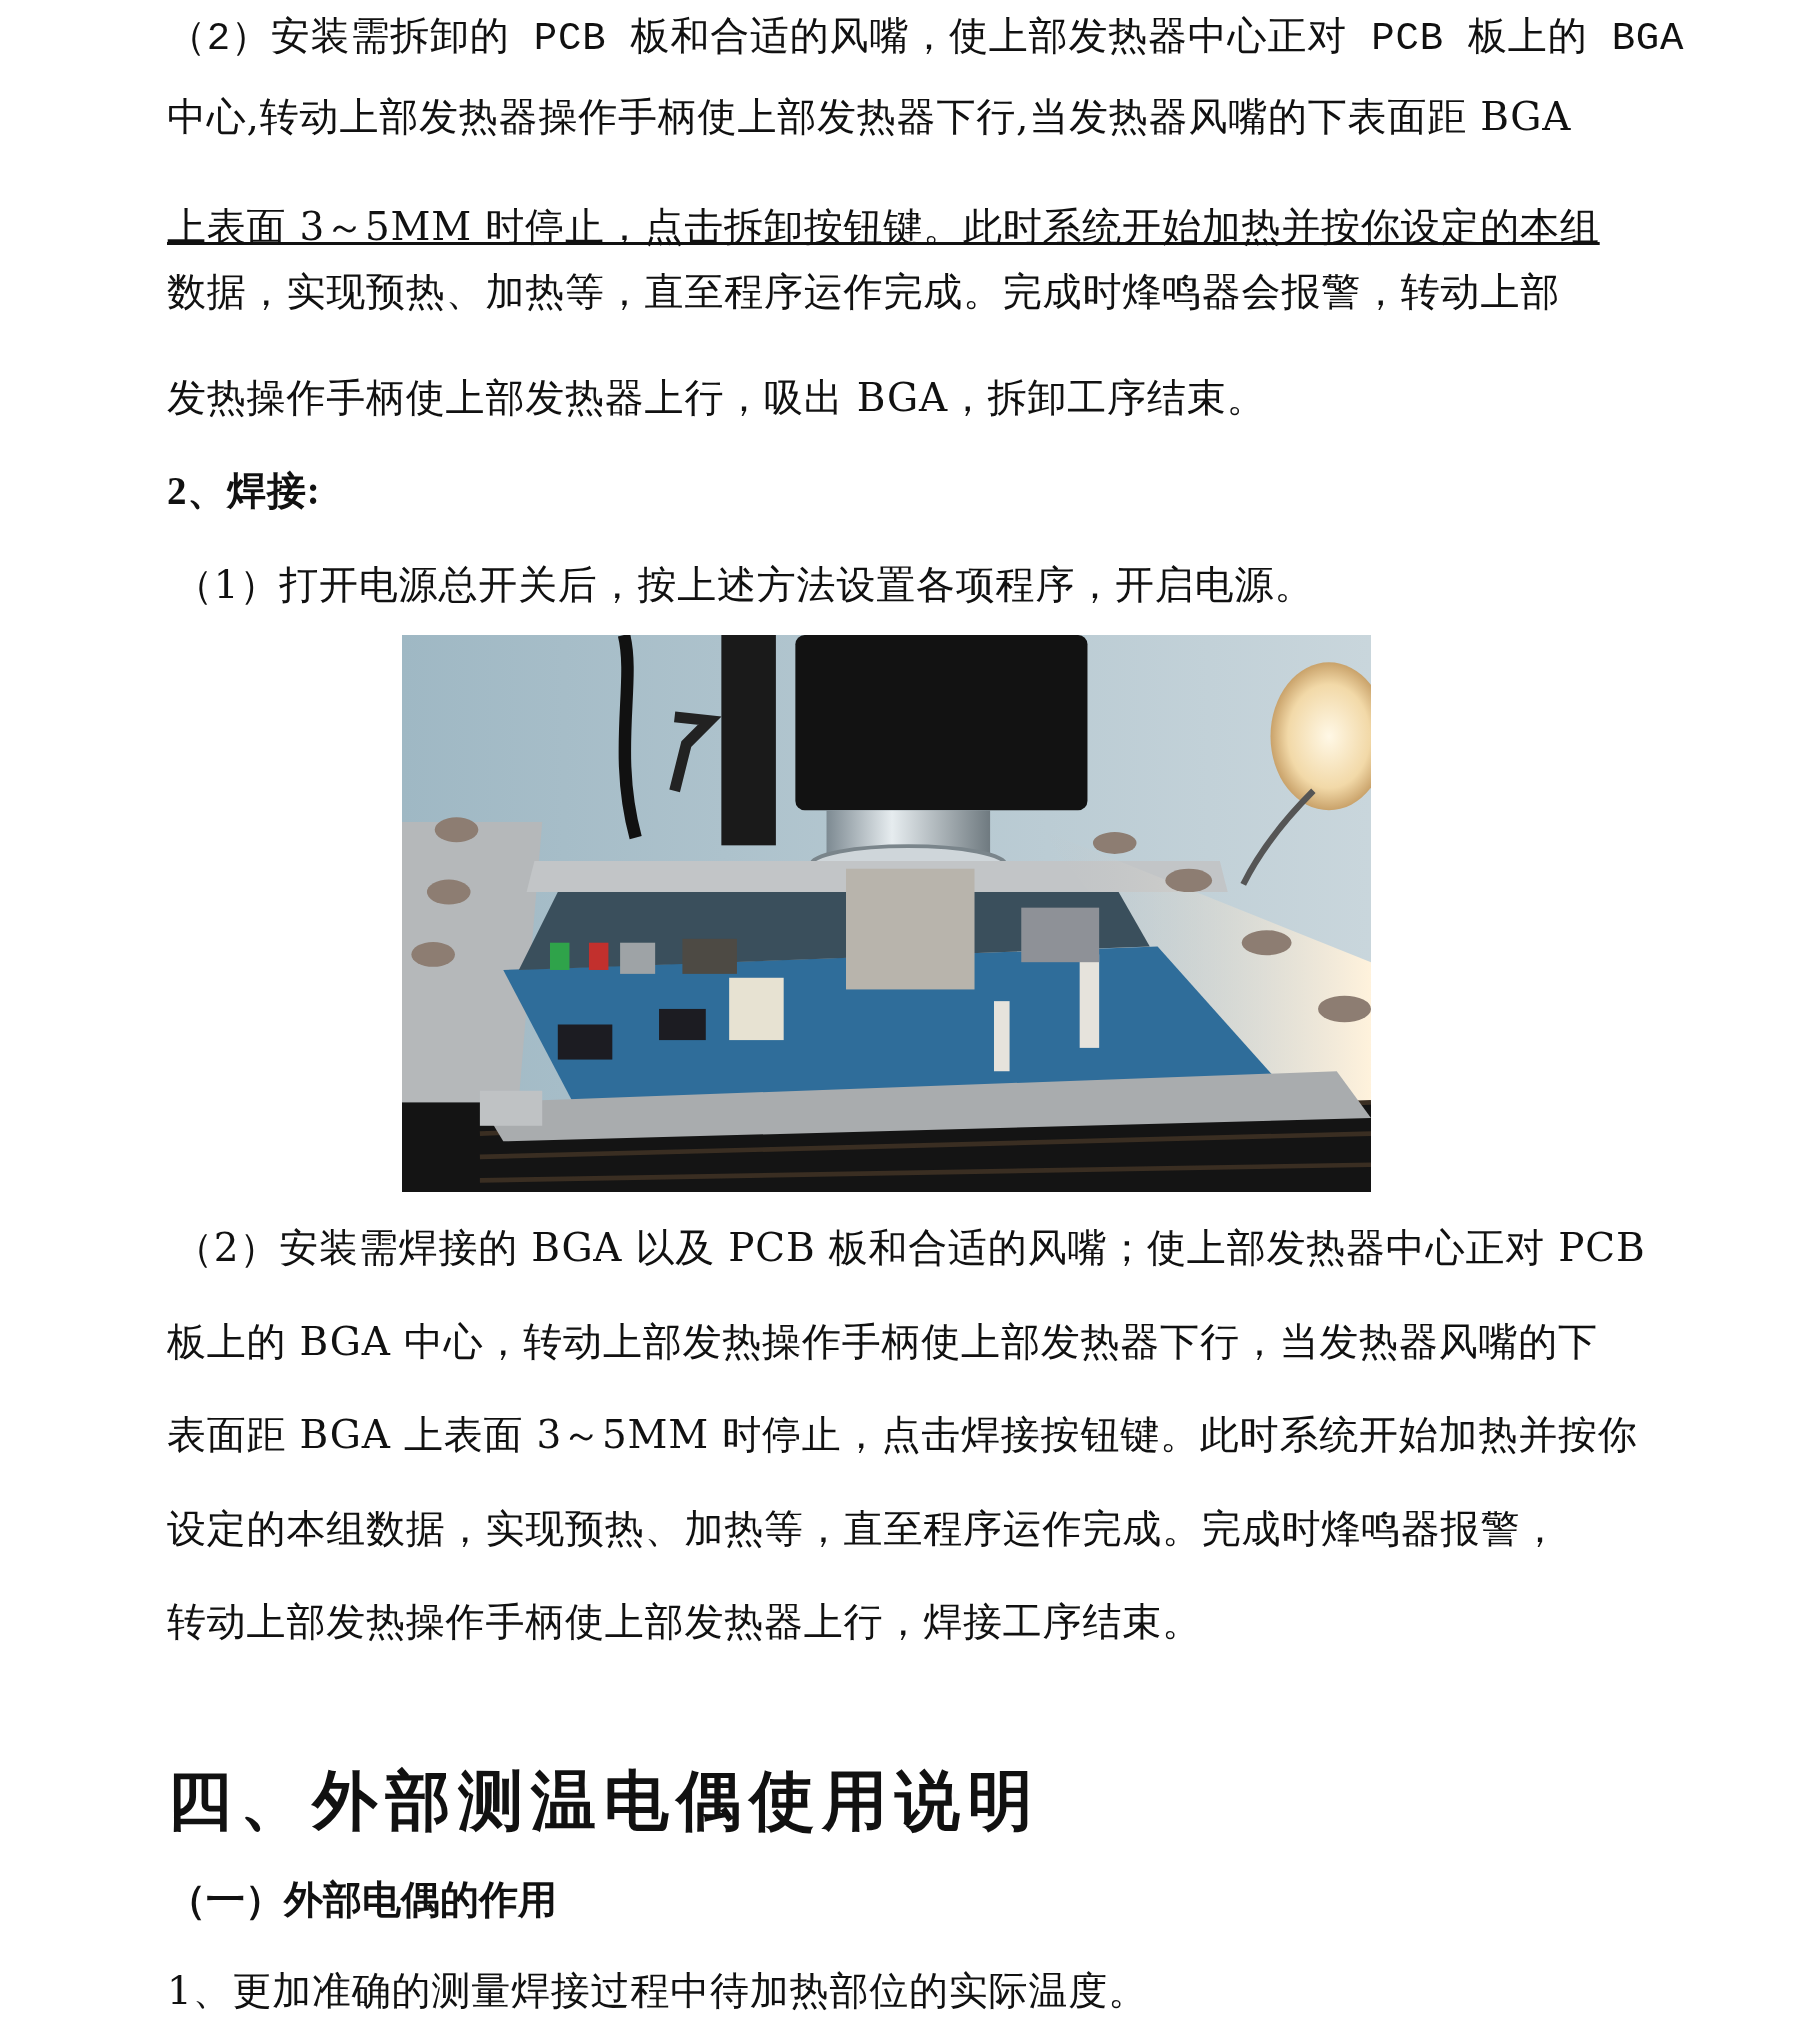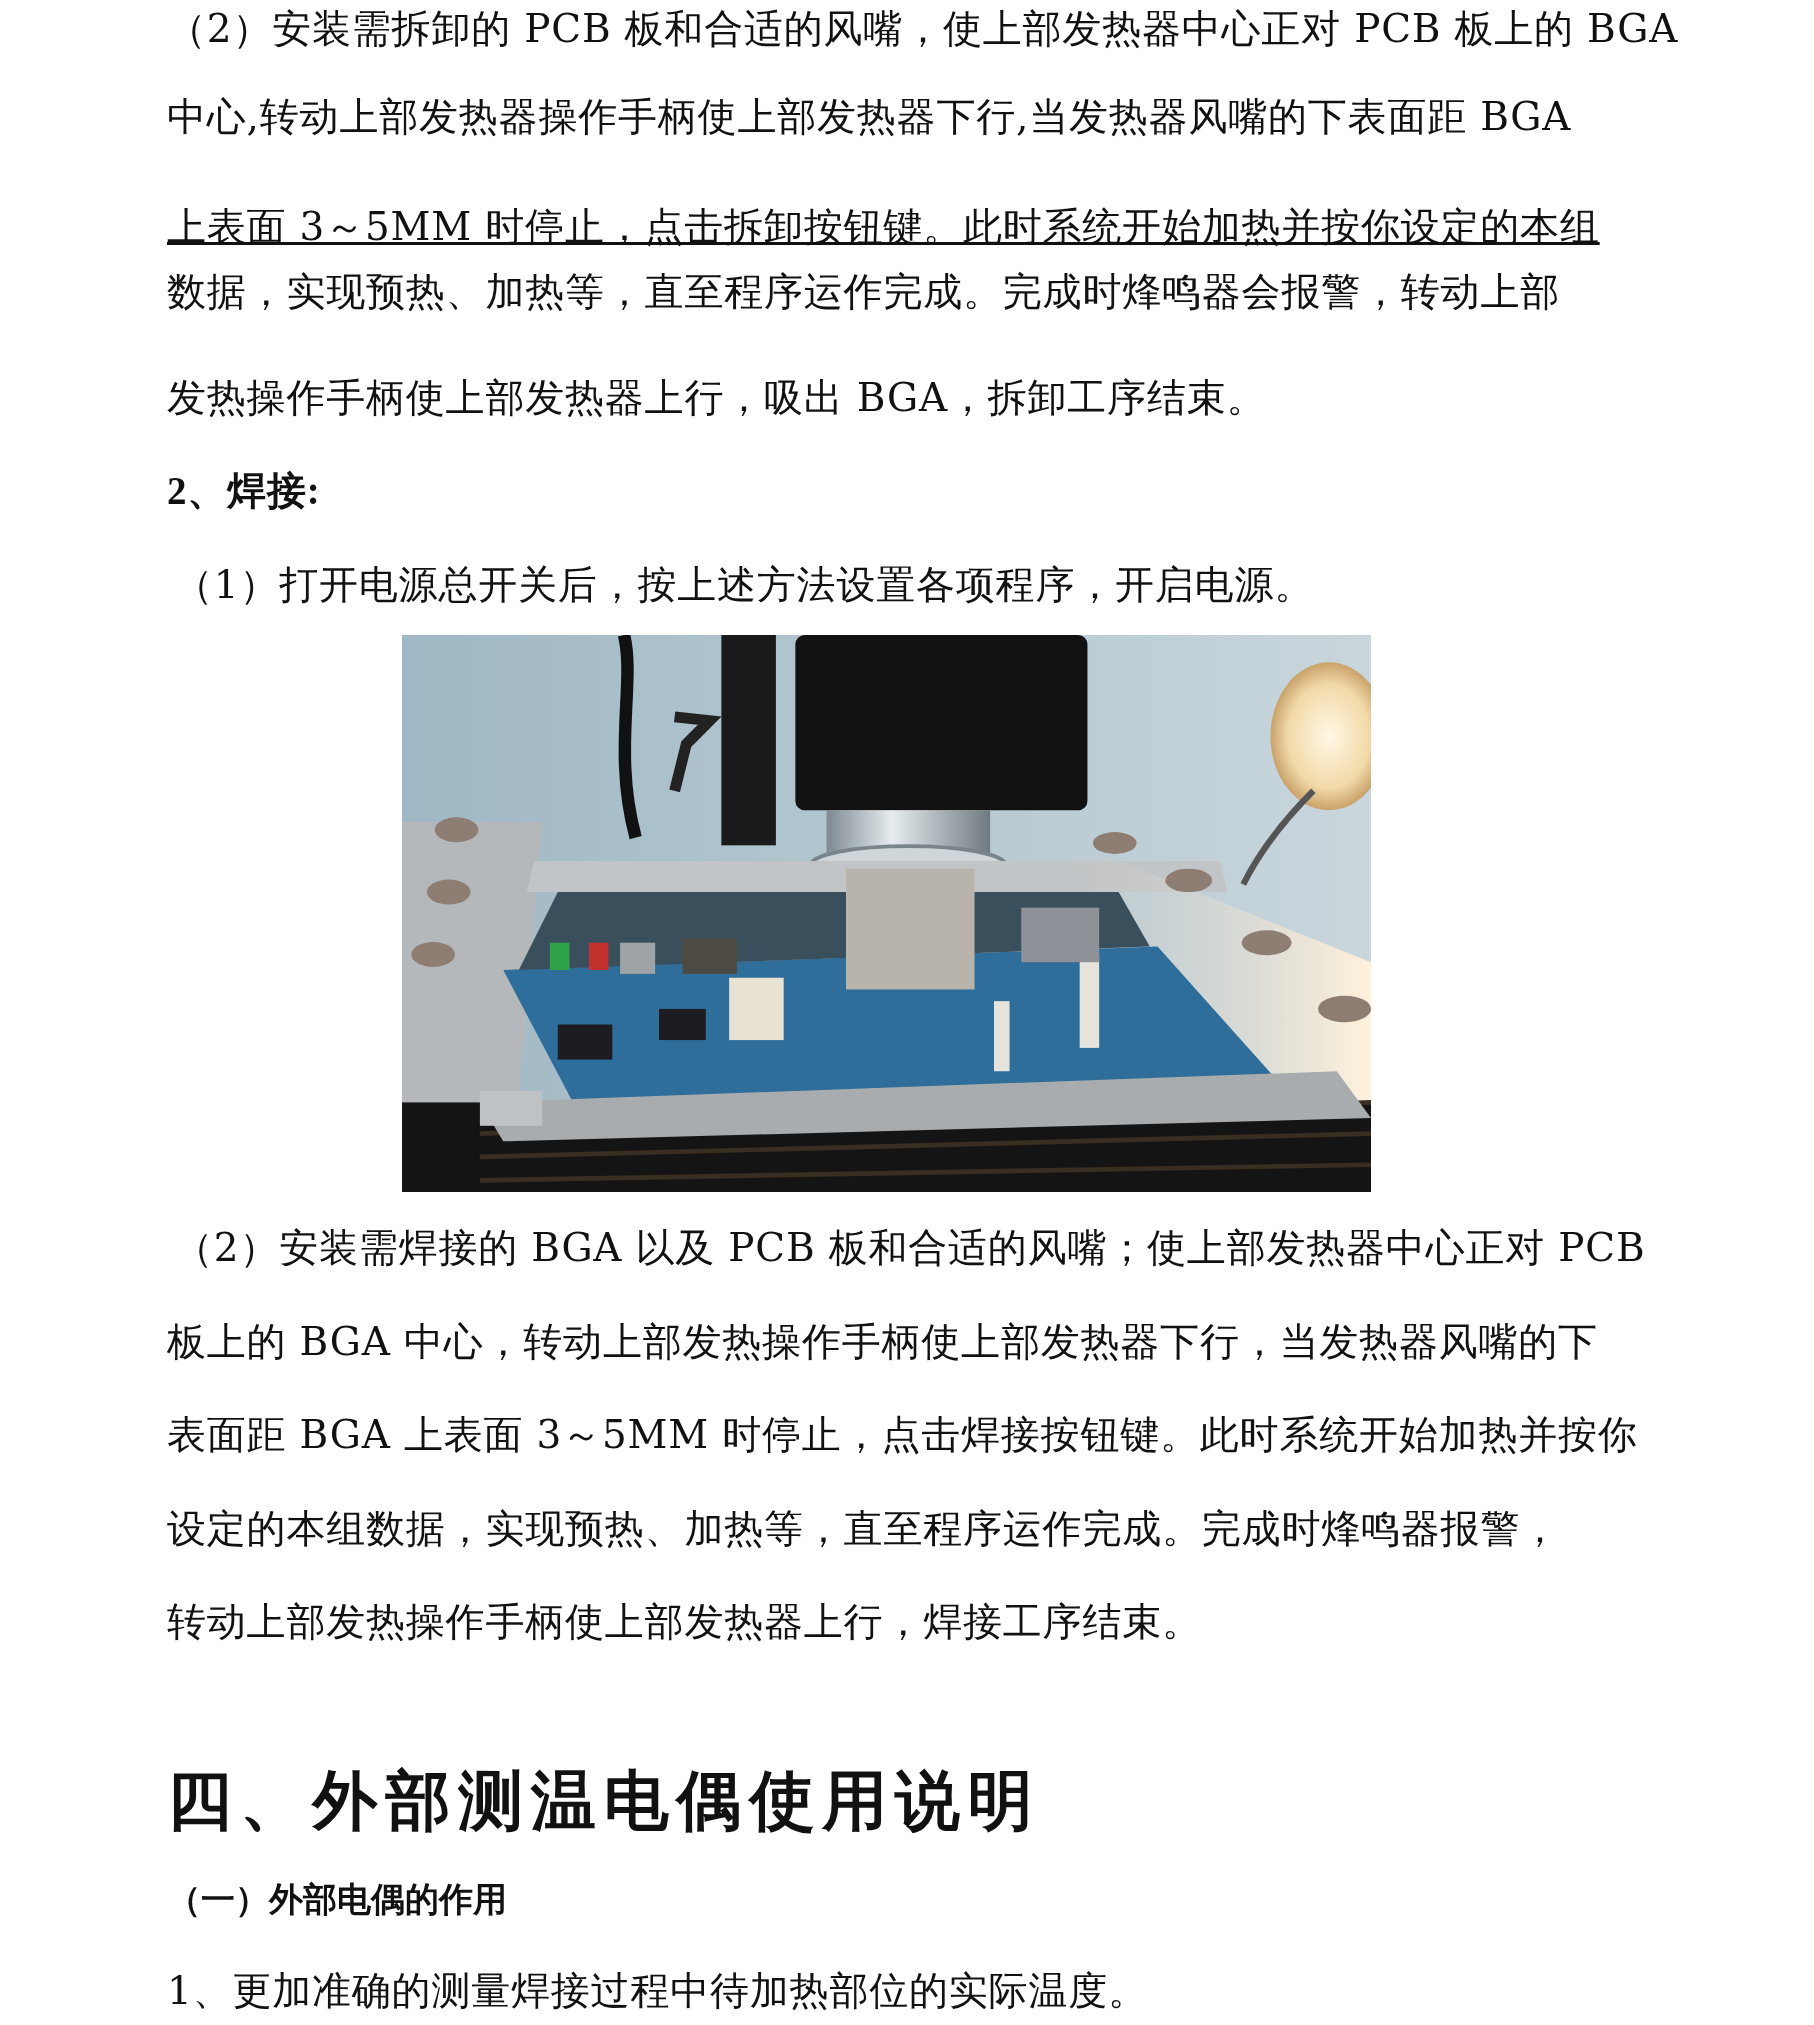--- a/index.html
+++ b/index.html
@@ -15,32 +15,32 @@
   .indent { left: 174px; }
   .bold { font-weight: bold; font-family: Liberation Serif, serif; }
   .h1 {
     position: absolute; left: 167px; top: 1762px; white-space: nowrap;
     font-family: "DejaVu Sans", "Liberation Sans", sans-serif;
     font-weight: bold; font-size: 65px; line-height: 78px; letter-spacing: 7.8px;
   }
   .h2 {
     position: absolute; left: 167px; top: 1876px; white-space: nowrap;
     font-family: "DejaVu Sans", "Liberation Sans", sans-serif;
-    font-weight: bold; font-size: 34px; line-height: 47px;
+    font-weight: bold; font-size: 39px; line-height: 47px;
   }
   .photo {
     position: absolute; left: 402px; top: 635px; width: 969px; height: 557px;
     overflow: hidden; background: #a9c0ca;
   }
   .photo svg { display: block; width: 100%; height: 100%; }
 </style>
 </head>
 <body>
 
-<div class="line" style="top:5px;">（2）安装需拆卸的 PCB 板和合适的风嘴，使上部发热器中心正对 PCB 板上的 BGA</div>
+<div class="line" style="top:16px;font-family:Liberation Mono, monospace;">（2）安装需拆卸的 PCB 板和合适的风嘴，使上部发热器中心正对 PCB 板上的 BGA</div>
 <div class="line" style="top:93px;">中心,转动上部发热器操作手柄使上部发热器下行,当发热器风嘴的下表面距 BGA</div>
 <div class="line" style="top:203px;text-decoration:underline;">上表面 3～5MM 时停止，点击拆卸按钮键。此时系统开始加热并按你设定的本组</div>
 <div class="line" style="top:268px;">数据，实现预热、加热等，直至程序运作完成。完成时烽鸣器会报警，转动上部</div>
 <div class="line" style="top:374px;">发热操作手柄使上部发热器上行，吸出 BGA，拆卸工序结束。</div>
 
 <div class="line bold" style="top:467px;">2、焊接:</div>
 <div class="line indent" style="top:561px;">（1）打开电源总开关后，按上述方法设置各项程序，开启电源。</div>
 
 <div class="photo">
   <svg viewBox="0 0 1244 715" preserveAspectRatio="none">

